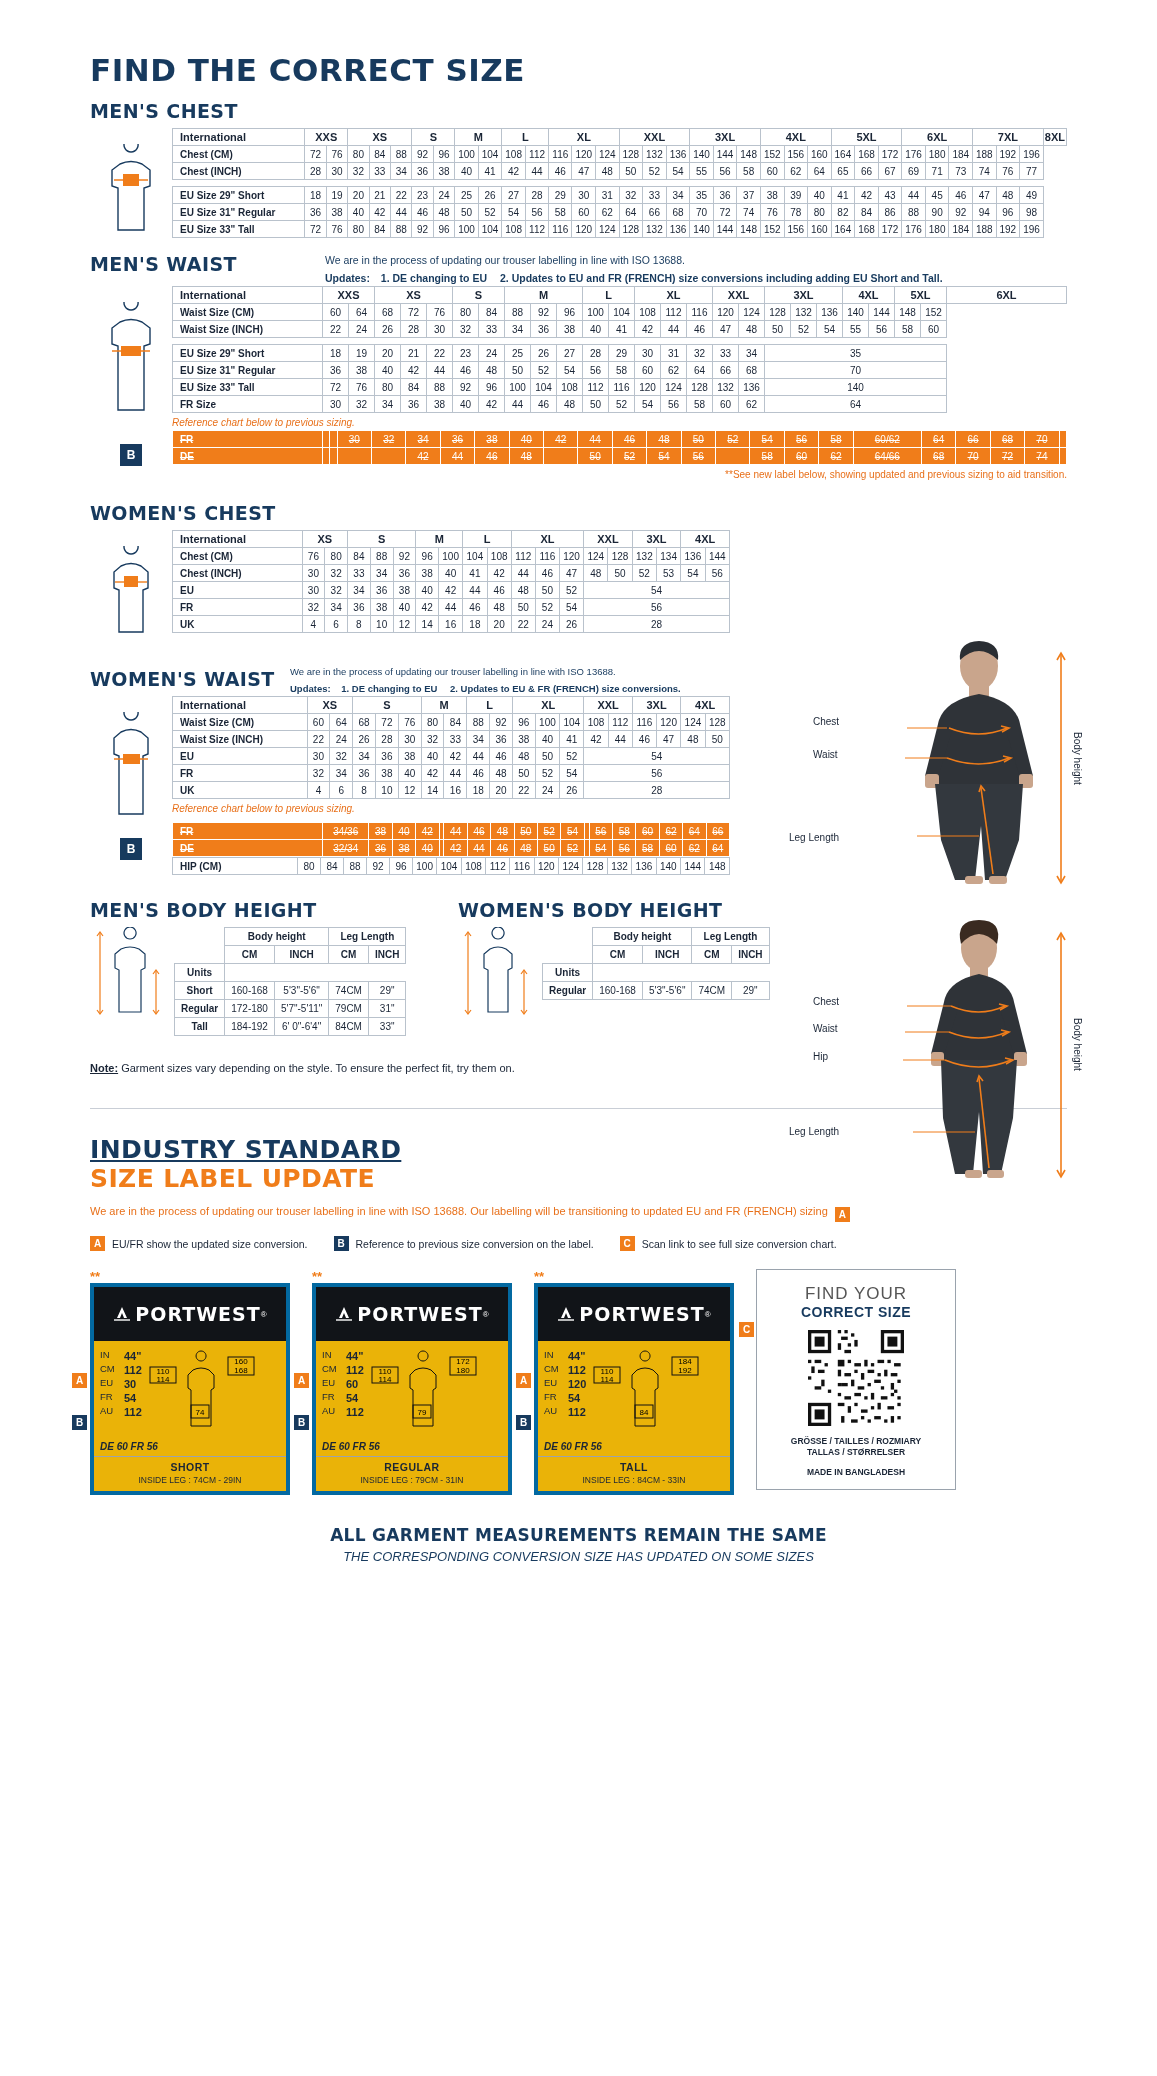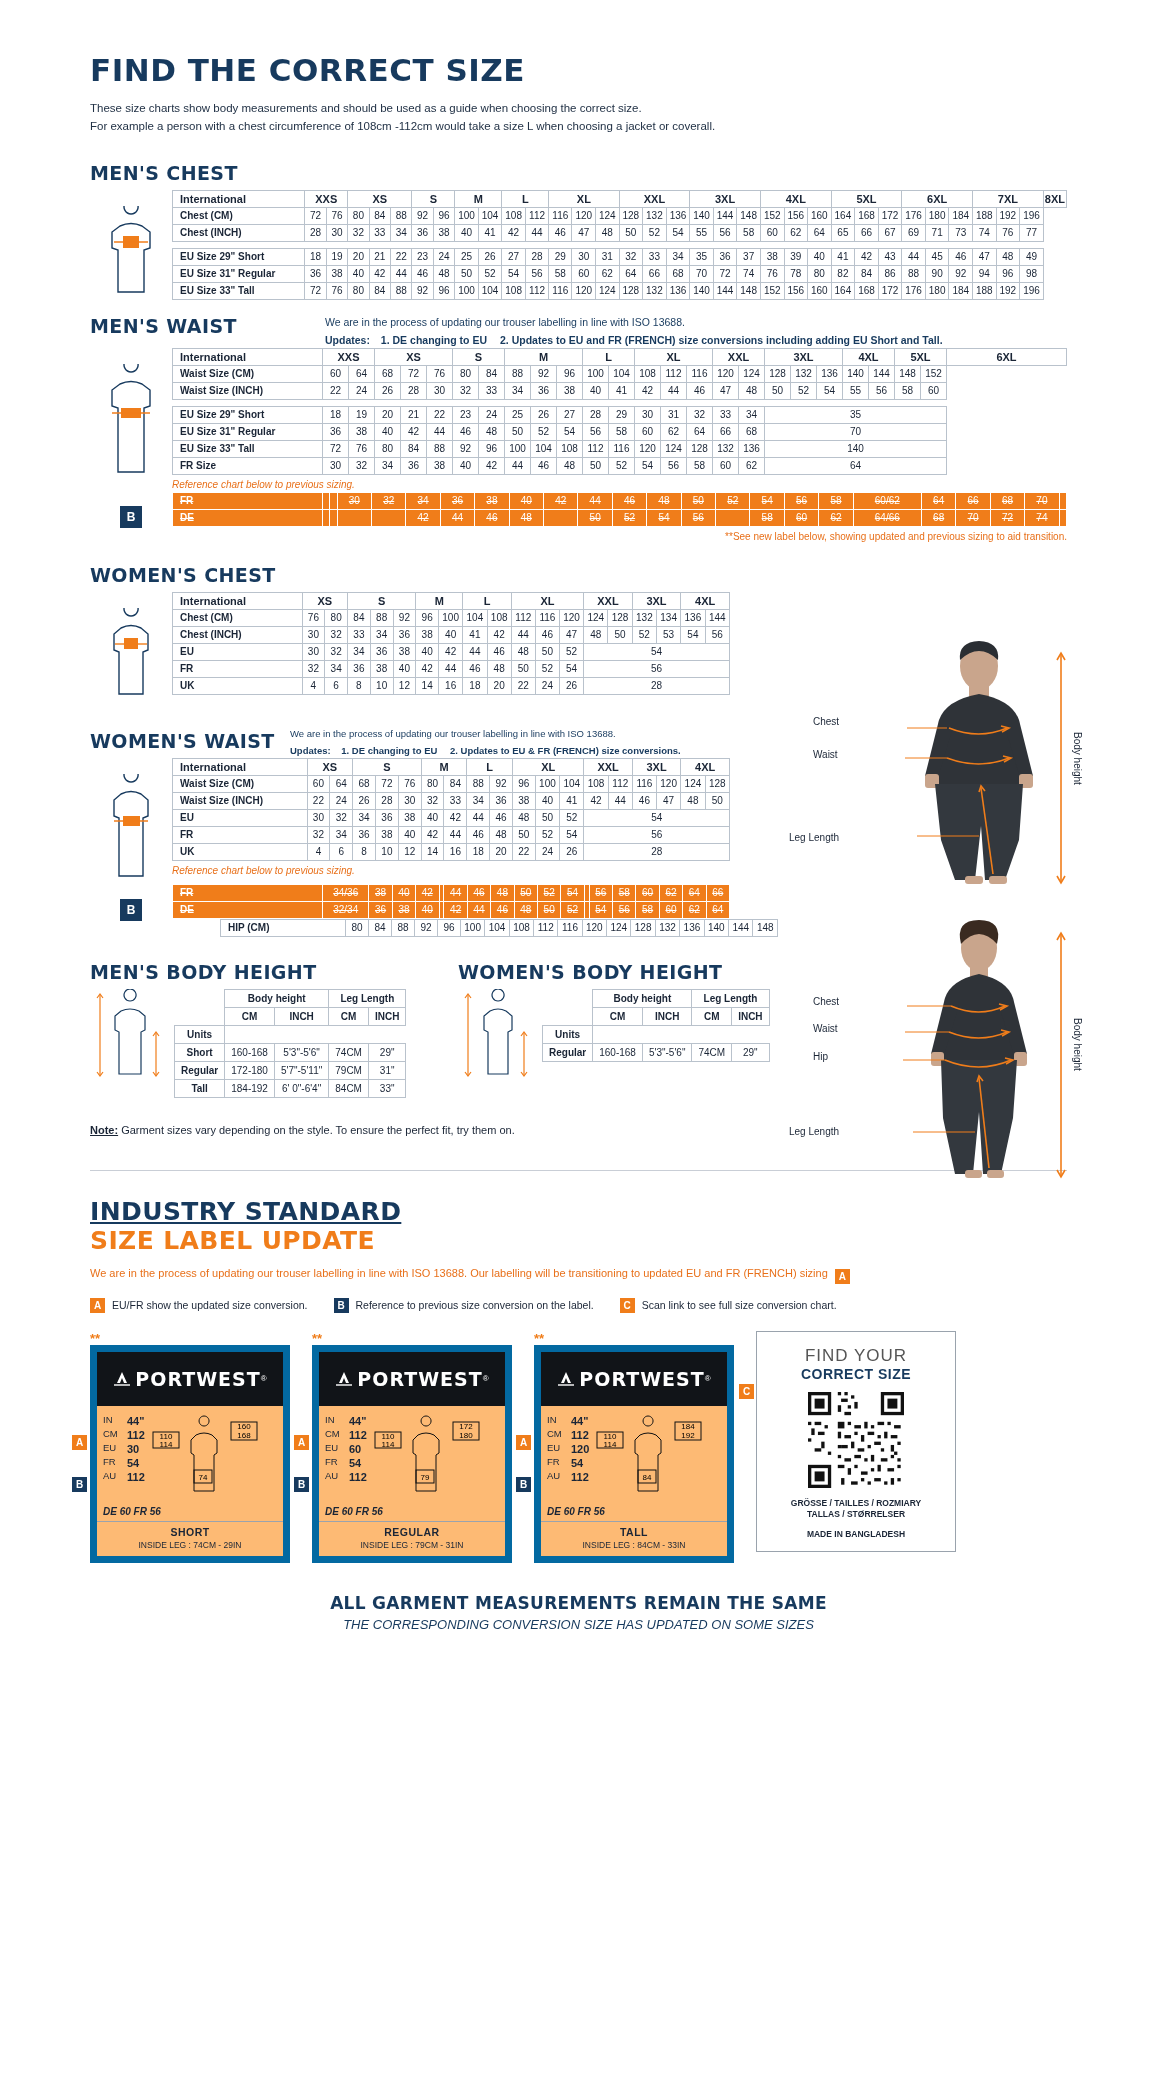--- a/index.html
+++ b/index.html
@@ -107,21 +107,21 @@
   .legend { display:flex; gap: 26px; font-size: 10.5px; color:#1a2536; margin-bottom: 18px; align-items:center; }
   .legend .item { display:flex; align-items:center; gap:7px; }
   .tag { width:15px; height:15px; color:#fff; font-weight:bold; font-size:10px; display:flex; align-items:center; justify-content:center; }
   .tag.a { background:#f07d1a; }
   .tag.b { background:#173a5e; }
   .tag.c { background:#f07d1a; }
 
   .labels { display:flex; gap: 22px; align-items:flex-start; margin-top: 10px; }
   .labelcard { width: 200px; position:relative; }
   .stars { color:#f07d1a; font-size:13px; font-weight:bold; height:14px; }
-  .lbl-outer { border:7px solid #0369a1; background:#fdba74; }
+  .lbl-outer { border:4px solid #0369a1; background:#eab308; }
   .lbl-brand { background:#111418; color:#fff; height:54px; display:flex; align-items:center; justify-content:center; }
   .brandtext { font-family:"DejaVu Sans", sans-serif; font-weight:bold; font-size:19px; letter-spacing:1px; }
   .lbl-body { display:flex; padding:8px 6px 4px 6px; min-height:86px; }
   .codecol { font-size:9.5px; line-height:1.28; }
   .codecol .rowline { display:flex; gap:4px; }
   .codecol .k { width:20px; }
   .codecol .v { font-weight:bold; font-size:11px; }
   .figcol { flex:1; position:relative; }
   .lbl-de { font-size:10px; font-style:italic; font-weight:bold; padding:2px 6px 4px 6px; }
   .lbl-foot { border-top:1px solid #9aa3ad; text-align:center; padding:4px 2px 6px 2px; }
@@ -146,24 +146,20 @@
 
   svg { display:block; }
 </style>
 </head>
 <body>
 
 <div class="page">
   <div class="inner">
 
     <h1 class="title">FIND THE CORRECT SIZE</h1>
-    <div class="intro">
-      <div>These size charts show body measurements and should be used as a guide when choosing the correct size.</div>
-      <div>For example a person with a chest circumference of 108cm -112cm would take a size L when choosing a jacket or coverall.</div>
-    </div>
 
     <h2 class="sec-head">MEN'S CHEST</h2>
     <div class="row-block">
       <div class="fig">
         <svg width="82" height="100" viewBox="0 0 82 100" aria-hidden="true">
           <g stroke="#173a5e" fill="none" stroke-width="1.4">
             <path d="M41 8 a7 7 0 1 1 0.1 0z"></path>
             <path d="M30 20 q11 -5 22 0 l8 6 v16 l-6 2 v42 h-26 v-42 l-6 -2 v-16z"></path>
           </g>
           <rect x="33" y="30" width="16" height="12" fill="#f07d1a"></rect>
@@ -935,21 +931,21 @@
                   <td colspan="1"></td>
                   <td colspan="1" class="strike">54</td>
                   <td colspan="1" class="strike">56</td>
                   <td colspan="1" class="strike">58</td>
                   <td colspan="1" class="strike">60</td>
                   <td colspan="1" class="strike">62</td>
                   <td colspan="1" class="strike">64</td>
                 </tr>
               </tbody>
           </table>
-          <table class="sz" style="margin-top:0;margin-left:48px;">
+          <table class="sz" style="margin-top:0;">
             <tbody id="wh-body">
                 <tr>
                   <td class="lbl">HIP (CM)</td>
                   <td class="val" colspan="1">80</td>
                   <td class="val" colspan="1">84</td>
                   <td class="val" colspan="1">88</td>
                   <td class="val" colspan="1">92</td>
                   <td class="val" colspan="1">96</td>
                   <td class="val" colspan="1">100</td>
                   <td class="val" colspan="1">104</td>

